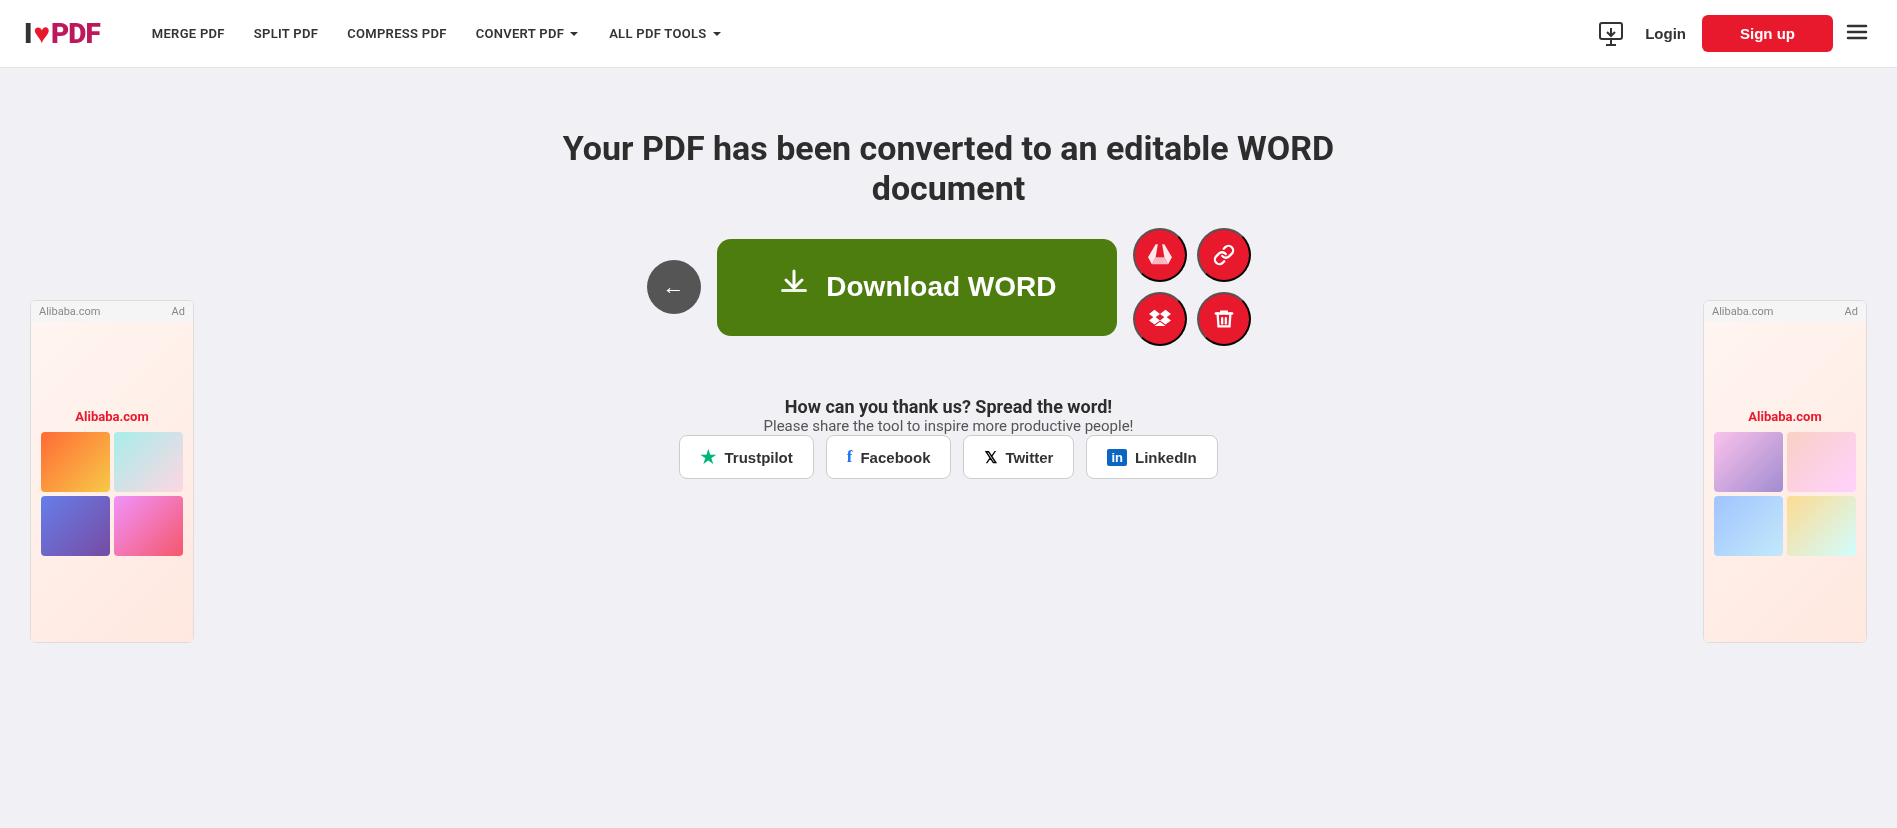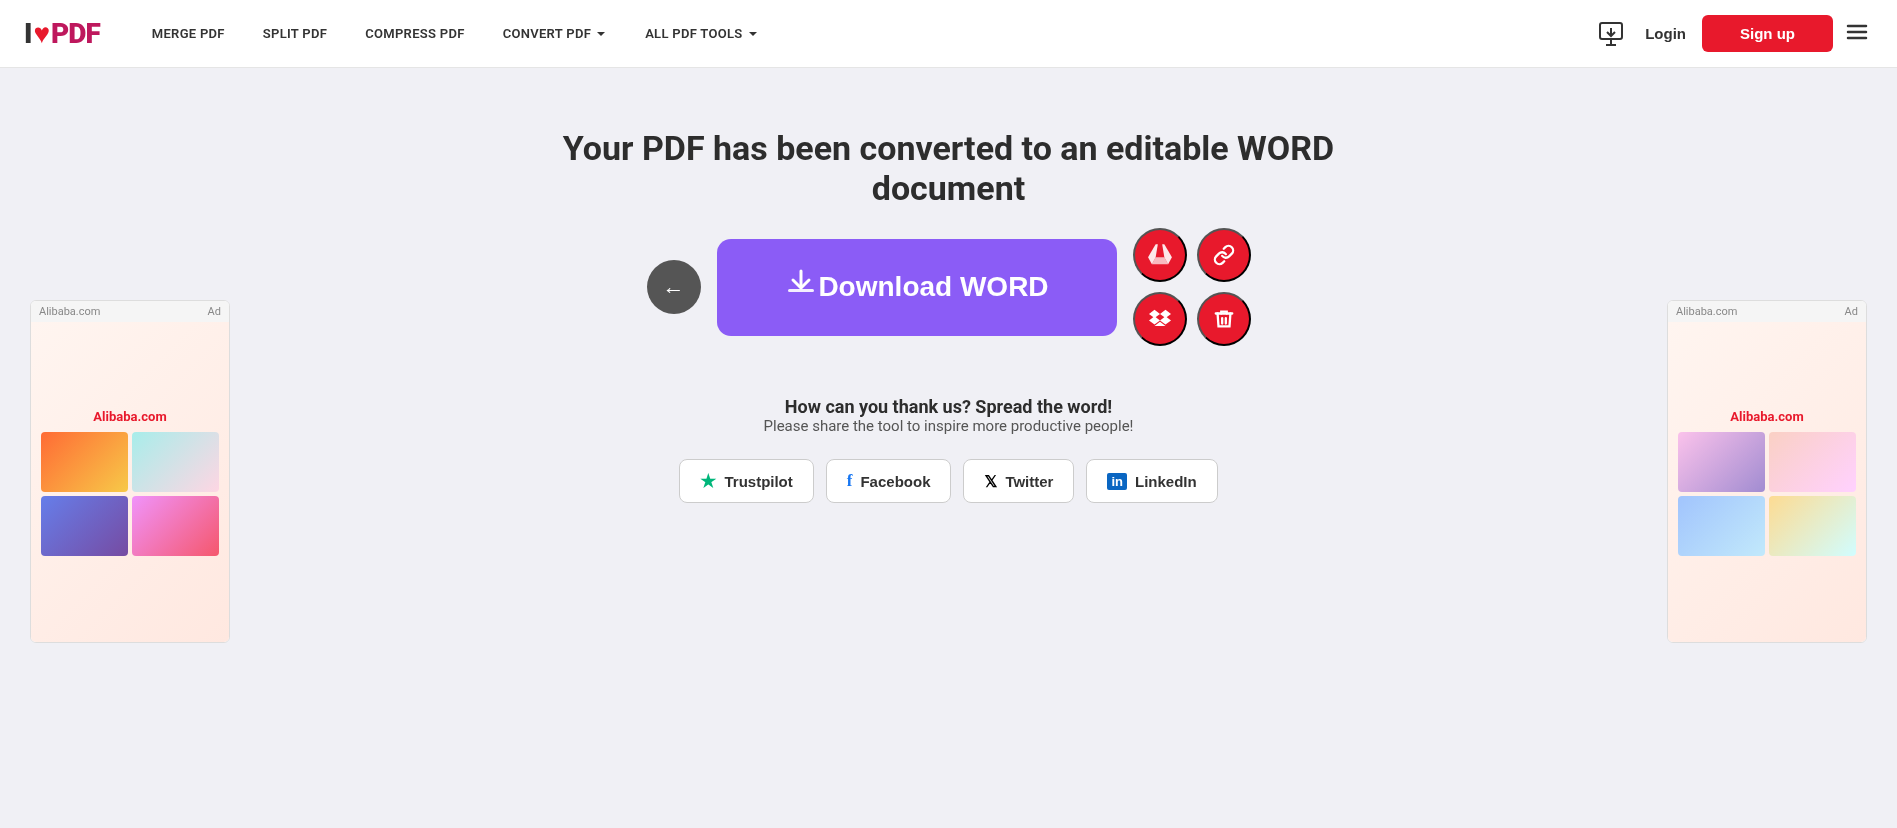--- a/index.html
+++ b/index.html
@@ -31,21 +31,21 @@
       color: #e8192c;
       font-size: 28px;
       margin: 0 2px;
     }
     .logo-pdf {
       color: #be185d;
     }
     nav {
       display: flex;
       align-items: center;
-      gap: 14px;
+      gap: 5px;
       flex: 1;
     }
     nav a {
       text-decoration: none;
       color: #333;
       font-size: 13px;
       font-weight: 600;
       padding: 8px 12px;
       letter-spacing: 0.3px;
       white-space: nowrap;
@@ -129,32 +129,32 @@
       background: #555;
       border: none;
       cursor: pointer;
       display: flex;
       align-items: center;
       justify-content: center;
       color: #fff;
       font-size: 22px;
     }
     .download-btn {
-      background: #8b5cf6;
+      background: #4d7c0f;
       color: #fff;
       border: none;
       border-radius: 14px;
       font-size: 28px;
       font-weight: 700;
       padding: 28px 60px;
       cursor: pointer;
       display: flex;
       align-items: center;
       min-width: 400px;
-      justify-content: center;
+      justify-content: space-between;
     }
     .download-btn-icon {
       font-size: 30px;
     }
     .icon-grid {
       display: grid;
       grid-template-columns: 1fr 1fr;
       gap: 10px;
     }
     .icon-circle {
@@ -175,21 +175,20 @@
       text-align: center;
     }
     .share-heading {
       font-size: 18px;
       font-weight: 700;
       color: #2d2d2d;
     }
     .share-subtext {
       font-size: 15px;
       color: #555;
-      margin-bottom: 24px;
     }
     .share-buttons {
       display: flex;
       gap: 12px;
       justify-content: center;
     }
     .share-btn {
       display: flex;
       align-items: center;
       gap: 8px;
@@ -204,21 +203,21 @@
     }
     .trustpilot-star { color: #00b67a; font-size: 18px; }
     .fb-icon { color: #1877f2; font-size: 17px; font-weight: 900; }
     .tw-icon { color: #000; font-size: 16px; }
     .li-icon { color: #0a66c2; font-size: 16px; font-weight: 900; }
 
     
     .ad-left, .ad-right {
       position: fixed;
       top: 300px;
-      width: 200px;
+      width: 164px;
       background: #fff;
       border: 1px solid #ddd;
       border-radius: 6px;
       overflow: hidden;
     }
     .ad-left { left: 30px; }
     .ad-right { right: 30px; }
     .ad-header {
       background: #f5f5f5;
       padding: 4px 8px;

